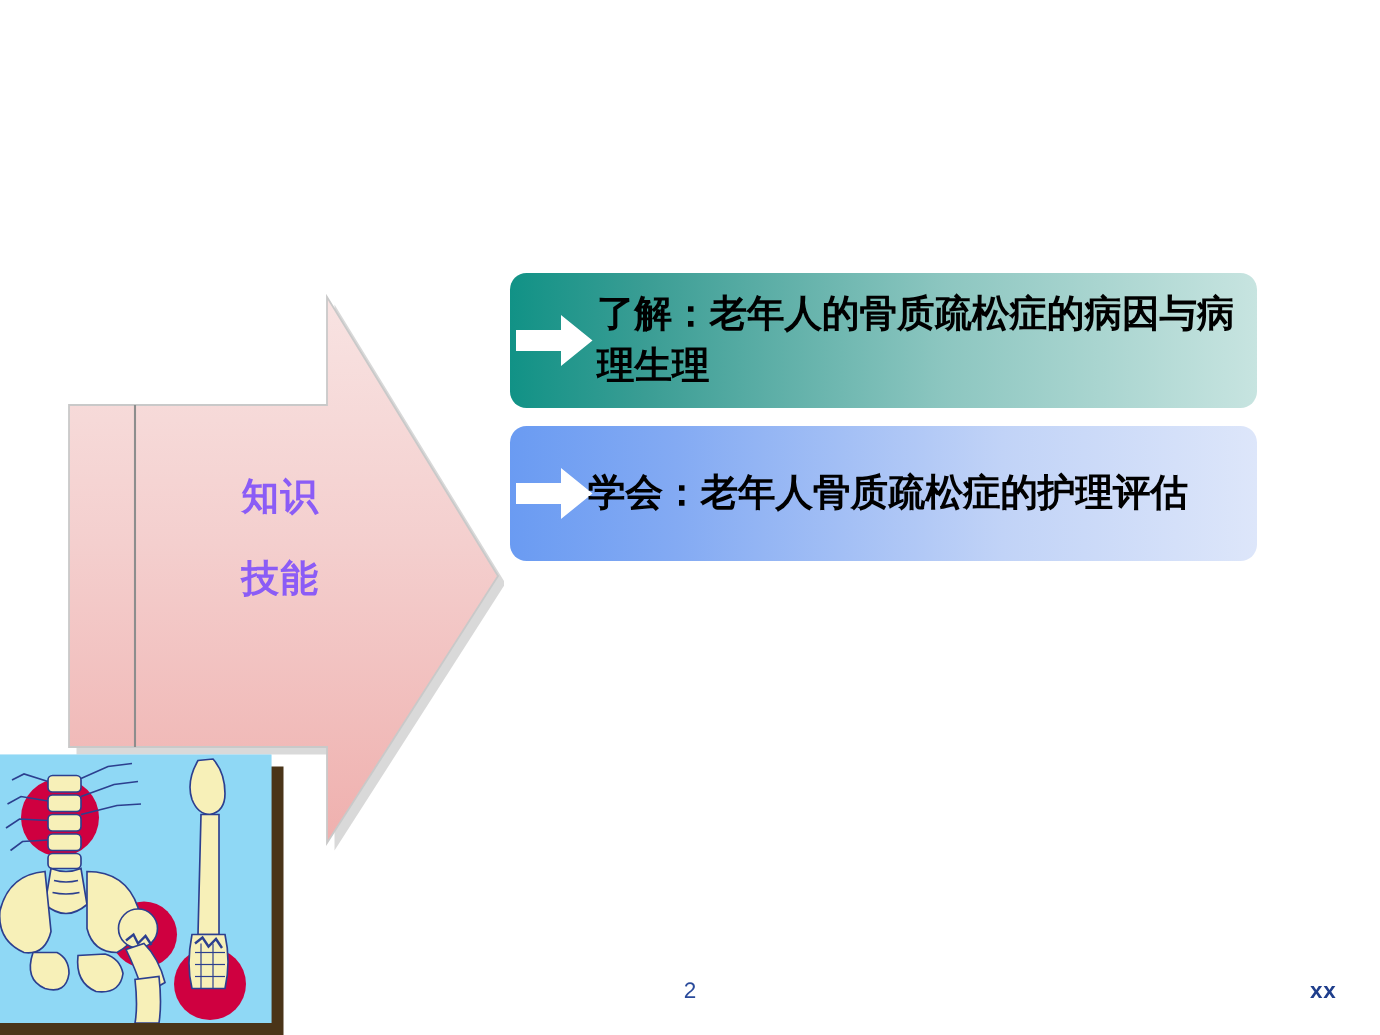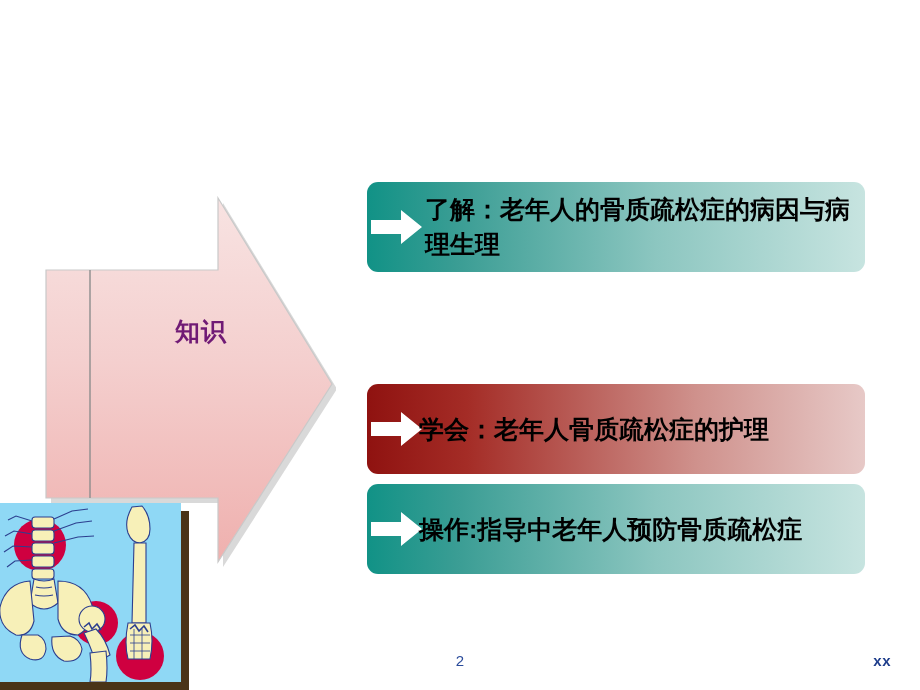--- a/index.html
+++ b/index.html
@@ -33,38 +33,38 @@
   }
   #goal-arrow svg {
     position: absolute;
     left: 0; top: 0;
     width: 292px;
     height: 372px;
     display: block;
   }
   #goal-arrow-labels {
     position: absolute;
-    left: 62px;
+    left: 48px;
     top: 108px;
     width: 190px;
     text-align: center;
-    color: #701a75;
+    color: #8b5cf6;
     font-size: 25px;
     font-weight: bold;
     line-height: 55px;
     letter-spacing: 1px;
   }
   #goal-arrow-labels div {
     white-space: nowrap;
   }
 
   
   .bar {
     position: absolute;
-    left: 367px;
+    left: 340px;
     width: 498px;
     height: 90px;
     border-radius: 11px;
     box-sizing: border-box;
     overflow: hidden;
     padding-left: 12px;
   }
   .bar-arrow {
     position: absolute;
     left: 4px;
@@ -165,50 +165,43 @@
       </defs>
 
       <path d="M 4 76 L 176 76 L 176 4 L 290 190 L 176 368 L 176 304 L 4 304 Z" fill="#b9b9b9" opacity="0.55" transform="translate(3,3)"></path>
 
       <path d="M 2 74 L 174 74 L 174 2 L 288 188 L 174 366 L 174 302 L 2 302 Z" fill="url(#pinkGrad)" stroke="#c9c9c9" stroke-width="1.2"></path>
 
       <line x1="46" y1="74" x2="46" y2="302" stroke="#8d8d8d" stroke-width="1.4"></line>
     </svg>
     <div id="goal-arrow-labels">
       <div>知识</div>
+      <div>技能</div>
     </div>
   </div>
 
   <div class="bar" id="bar-0">
     <span class="bar-arrow">
       <svg viewBox="0 0 52 38" xmlns="http://www.w3.org/2000/svg">
         <path d="M 0 12 L 30 12 L 30 2 L 51 19 L 30 36 L 30 26 L 0 26 Z" fill="#ffffff"></path>
       </svg>
     </span>
     <span class="bar-text"> 了解：老年人的骨质疏松症的病因与病理生理</span>
   </div>
 
-
-  <div class="bar" id="bar-2">
+  <div class="bar" id="bar-1">
     <span class="bar-arrow">
       <svg viewBox="0 0 52 38" xmlns="http://www.w3.org/2000/svg">
         <path d="M 0 12 L 30 12 L 30 2 L 51 19 L 30 36 L 30 26 L 0 26 Z" fill="#ffffff"></path>
       </svg>
     </span>
-    <span class="bar-text">学会：老年人骨质疏松症的护理</span>
-  </div>
-
-  <div class="bar" id="bar-3">
-    <span class="bar-arrow">
-      <svg viewBox="0 0 52 38" xmlns="http://www.w3.org/2000/svg">
-        <path d="M 0 12 L 30 12 L 30 2 L 51 19 L 30 36 L 30 26 L 0 26 Z" fill="#ffffff"></path>
-      </svg>
-    </span>
-    <span class="bar-text">操作:指导中老年人预防骨质疏松症</span>
-  </div>
+    <span class="bar-text">学会：老年人骨质疏松症的护理评估</span>
+  </div>
+
+
 
   <div id="anatomy-figure">
     <div id="anatomy-shadow"></div>
     <div id="anatomy-photo">
       <svg viewBox="0 0 189 179" xmlns="http://www.w3.org/2000/svg">
         <rect x="0" y="0" width="189" height="179" fill="#8fd8f5"></rect>
 
         <circle cx="48" cy="42" r="26" fill="#cf0040"></circle>
         <circle cx="104" cy="120" r="22" fill="#cf0040"></circle>
         <circle cx="148" cy="153" r="24" fill="#cf0040"></circle>

